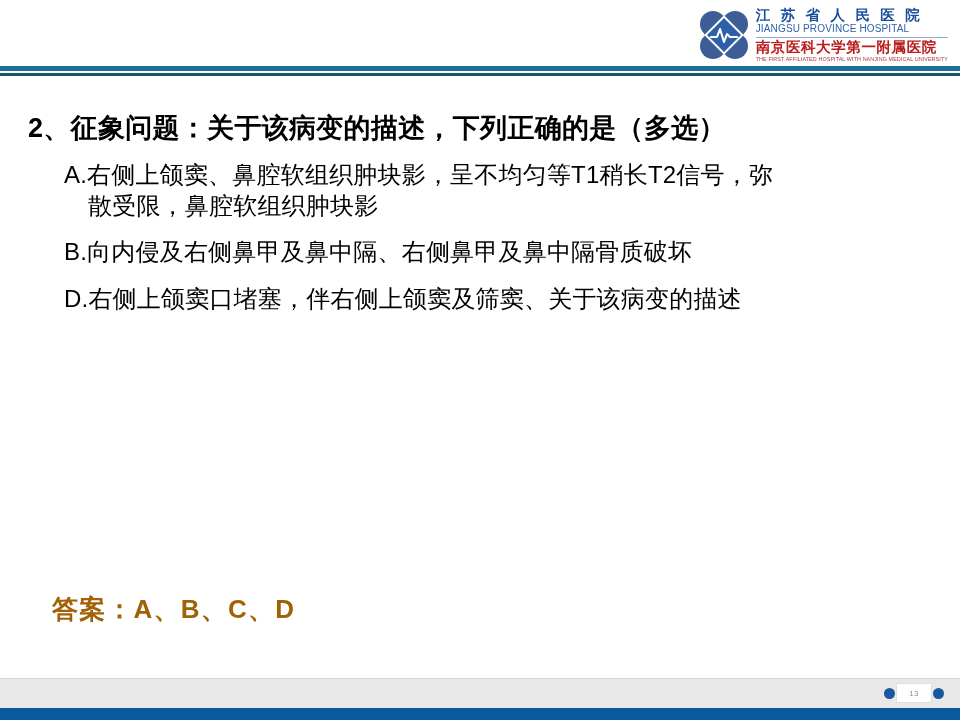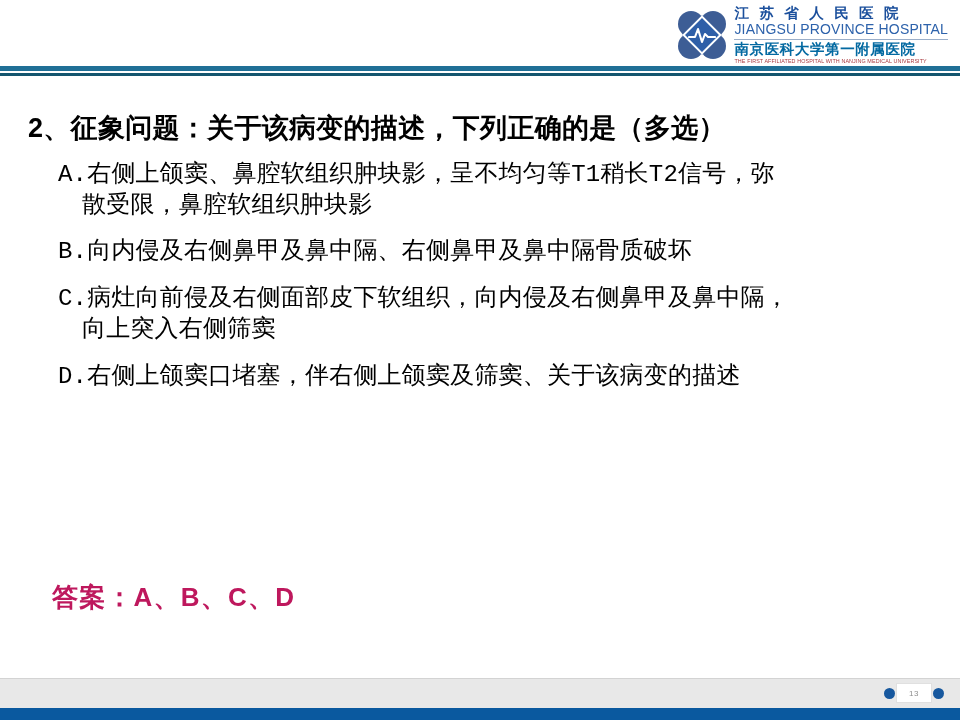--- a/index.html
+++ b/index.html
@@ -78,35 +78,35 @@
     line-height: 1;
   }
   .logo-cn1 {
     font-size: 14.5px;
     font-weight: bold;
     color: #1b4f9c;
     letter-spacing: 3.2px;
     white-space: nowrap;
   }
   .logo-en1 {
-    font-size: 14px;
+    font-size: 10px;
     color: #2d62ab;
     letter-spacing: .15px;
     margin-top: 2px;
     white-space: nowrap;
   }
   .logo-rule {
     height: 1px;
     background: #9aaec9;
     margin: 2.5px 0 2.5px 0;
   }
   .logo-cn2 {
     font-size: 14.5px;
     font-weight: bold;
-    color: #0369a1;
+    color: #b91c1c;
     letter-spacing: .6px;
     white-space: nowrap;
   }
   .logo-en2 {
     font-size: 5.4px;
     color: #a8373c;
     letter-spacing: .1px;
     margin-top: 2px;
     white-space: nowrap;
     transform: scale(1, .95);
@@ -139,46 +139,45 @@
   }
   .q-title {
     font-size: 27px;
     font-weight: bold;
     color: #000000;
     letter-spacing: .3px;
     margin: 0 0 14px 28px;
     white-space: nowrap;
   }
   .options {
-    margin: 2px;
+    margin: 8px;
     padding: 0;
     list-style: none;
-    font-family: Liberation Mono, monospace;
   }
   .option {
     margin: 0 0 16px 0;
     padding: 0;
   }
   .opt-line {
     font-size: 24px;
     color: #000000;
     letter-spacing: .2px;
     white-space: nowrap;
     line-height: 1.28;
   }
   .opt-line.first { margin-left: 56px; }
   .opt-line.cont  { margin-left: 80px; }
 
   .answer {
     position: absolute;
     left: 52px;
-    top: 580px;
+    top: 592px;
     font-size: 26px;
     font-weight: bold;
-    color: #be185d;
+    color: #a16207;
     letter-spacing: 1.2px;
     white-space: nowrap;
   }
 
   
   .footer-gray {
     position: absolute;
     left: 0;
     top: 678px;
     width: 960px;
@@ -255,24 +254,20 @@
 
     <ul class="options">
       <li class="option">
         <div class="opt-line first">A.右侧上颌窦、鼻腔软组织肿块影，呈不均匀等T1稍长T2信号，弥</div>
         <div class="opt-line cont">散受限，鼻腔软组织肿块影</div>
       </li>
       <li class="option">
         <div class="opt-line first">B.向内侵及右侧鼻甲及鼻中隔、右侧鼻甲及鼻中隔骨质破坏</div>
       </li>
       <li class="option">
-        <div class="opt-line first">C.病灶向前侵及右侧面部皮下软组织，向内侵及右侧鼻甲及鼻中隔，</div>
-        <div class="opt-line cont">向上突入右侧筛窦</div>
-      </li>
-      <li class="option">
         <div class="opt-line first">D.右侧上颌窦口堵塞，伴右侧上颌窦及筛窦、关于该病变的描述</div>
       </li>
     </ul>
   </div>
 
   <div class="answer">答案：A、B、C、D</div>
 
   <div class="footer-gray"></div>
   <div class="pager">
     <span class="pager-dot"></span>

